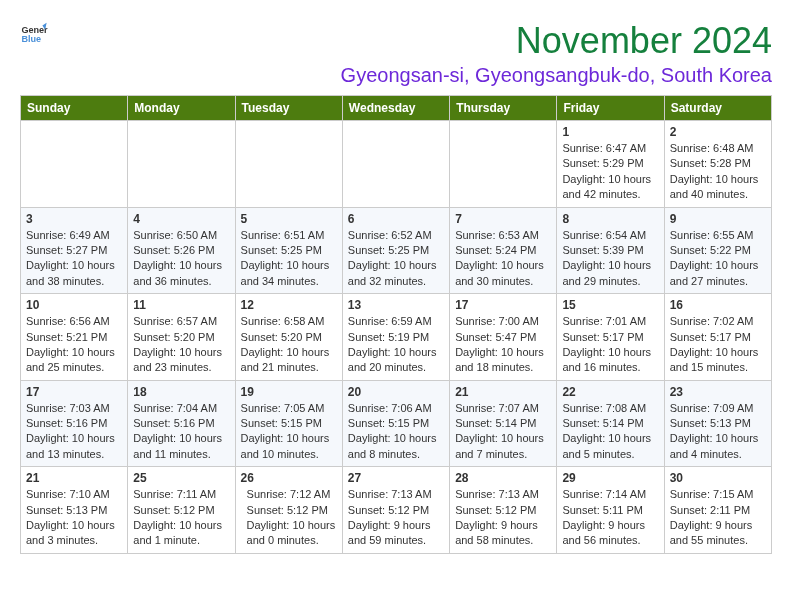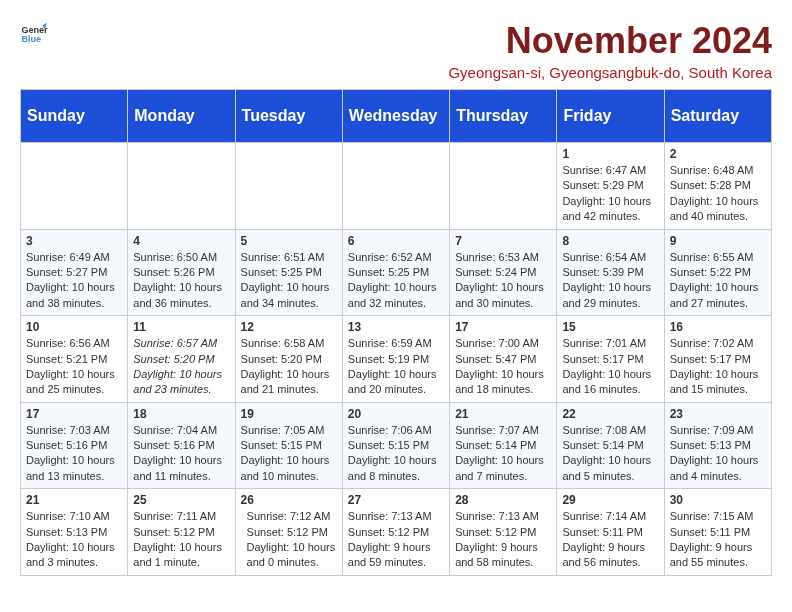--- a/index.html
+++ b/index.html
@@ -23,39 +23,39 @@
     }
     .logo-icon {
       width: 28px;
       height: 28px;
     }
     .title-section {
       text-align: right;
     }
     .month-title {
       font-size: 36px;
-      font-weight: bold;
-      color: #7f1d1d;
+      font-weight: normal;
+      color: #15803d;
     }
     .subtitle {
-      font-size: 15px;
-      color: #b91c1c;
+      font-size: 20px;
+      color: #6d28d9;
       margin-top: 2px;
     }
     .calendar {
       width: 100%;
       border-collapse: collapse;
       margin-top: 8px;
     }
     .calendar th {
-      background: #1d4ed8;
+      background: #4d7c0f;
       color: #fff;
-      font-size: 16px;
+      font-size: 12px;
       font-weight: bold;
-      padding: 17px 6px;
+      padding: 5px 6px;
       text-align: left;
       border: 1px solid #ccc;
     }
     .calendar td {
       vertical-align: top;
       border: 1px solid #ccc;
       padding: 4px 5px;
       width: 107px;
       min-height: 80px;
       font-size: 10px;
@@ -185,21 +185,21 @@
       <tr>
         <td>
           <span class="day-number">10</span>
           <div class="day-info" style="white-space: pre-line;">Sunrise: 6:56 AM
 Sunset: 5:21 PM
 Daylight: 10 hours
 and 25 minutes.</div>
         </td>
         <td>
           <span class="day-number">11</span>
-          <div class="day-info" style="white-space: pre-line; font-style: italic;">Sunrise: 6:57 AM
+          <div class="day-info" style="white-space: pre-line;">Sunrise: 6:57 AM
 Sunset: 5:20 PM
 Daylight: 10 hours
 and 23 minutes.</div>
         </td>
         <td>
           <span class="day-number">12</span>
           <div class="day-info" style="white-space: pre-line;">Sunrise: 6:58 AM
 Sunset: 5:20 PM
 Daylight: 10 hours
 and 21 minutes.</div>
@@ -323,19 +323,19 @@
         <td>
           <span class="day-number">29</span>
           <div class="day-info" style="white-space: pre-line;">Sunrise: 7:14 AM
 Sunset: 5:11 PM
 Daylight: 9 hours
 and 56 minutes.</div>
         </td>
         <td>
           <span class="day-number">30</span>
           <div class="day-info" style="white-space: pre-line;">Sunrise: 7:15 AM
-Sunset: 5:11 PM
+Sunset: 2:11 PM
 Daylight: 9 hours
 and 55 minutes.</div>
         </td>
       </tr>
     </tbody>
 </table>
 
 </body></html>

